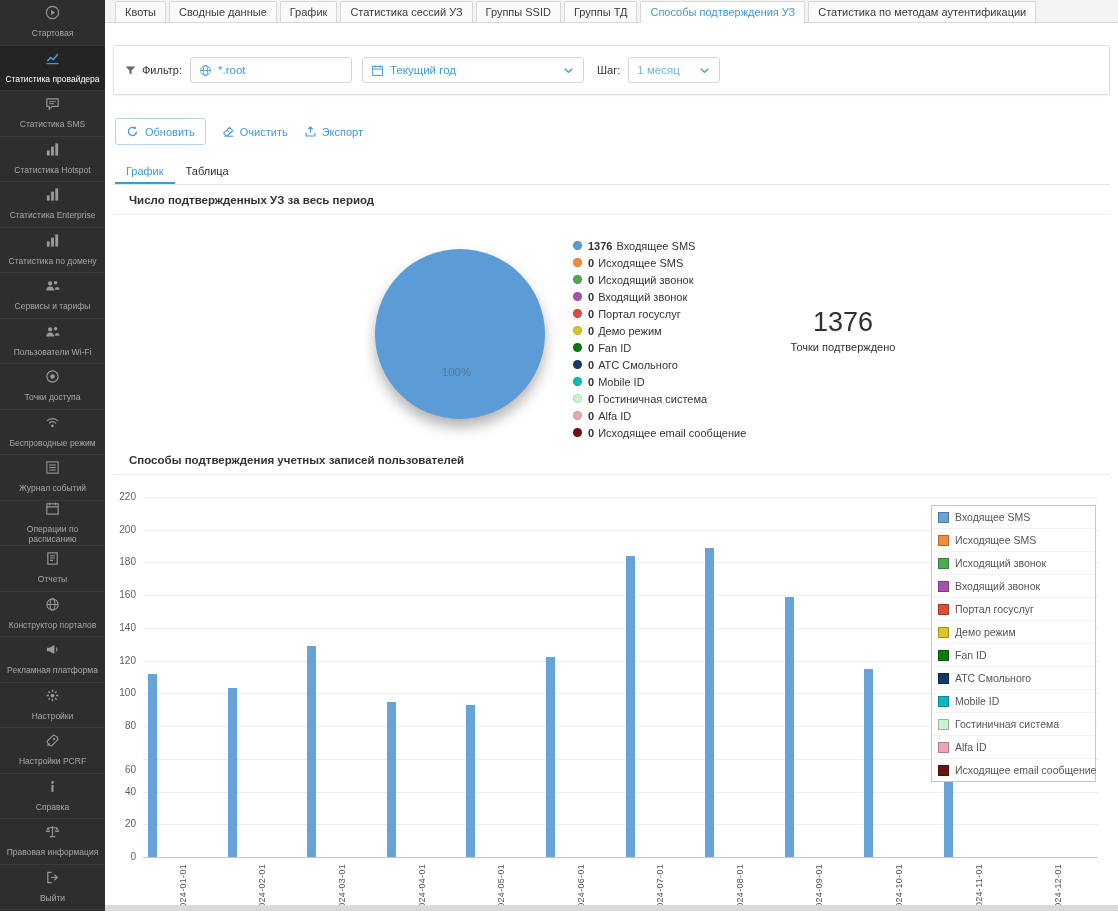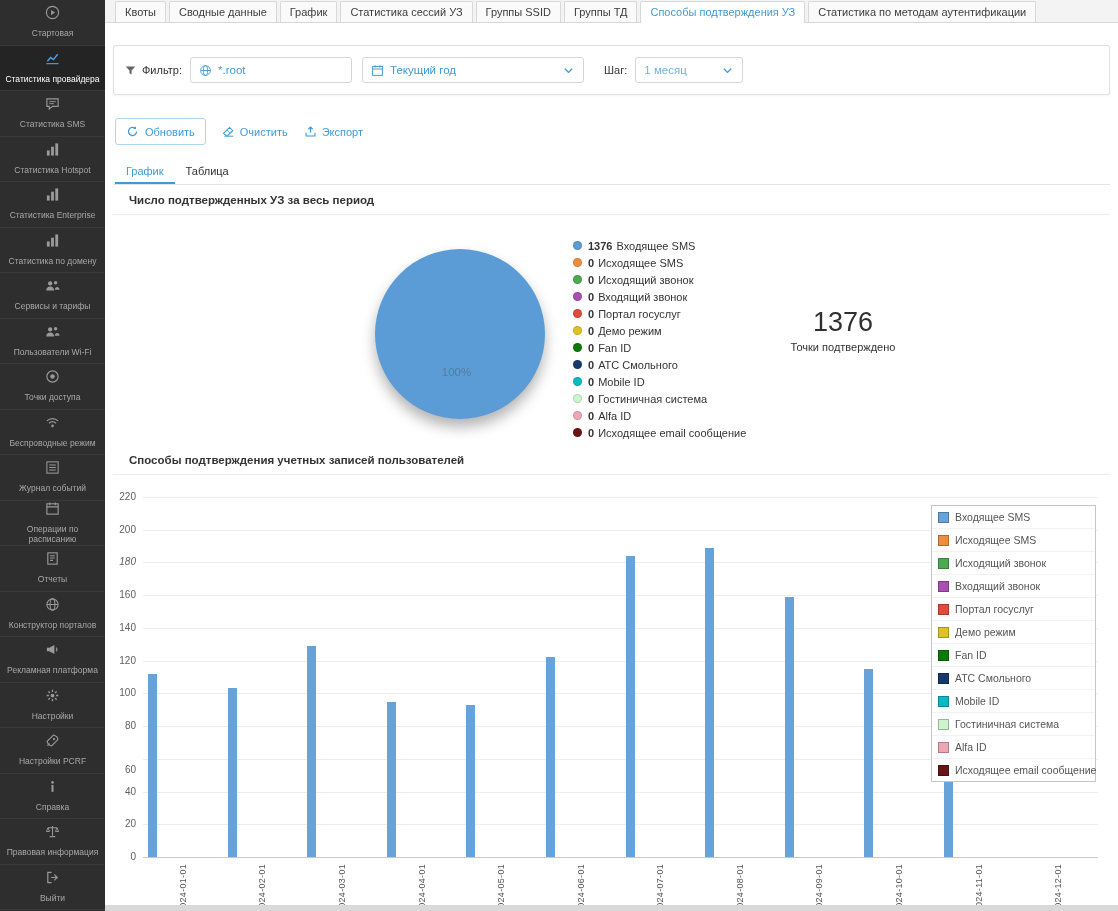--- a/index.html
+++ b/index.html
@@ -23,25 +23,25 @@
   .tab{border:1px solid #d8d8d8;border-bottom:none;background:#fafafa;padding:4px 9px;margin-right:3px;font-size:11px;color:#3c3c3c;cursor:pointer;white-space:nowrap;border-radius:2px 2px 0 0}
   .tab.active{background:#fff;color:#3d9bd4;margin-bottom:-1px;padding-bottom:5px}
   .content{padding:0 8px;flex:1;position:relative}
 
   
   .filter-panel{margin-top:22px;border:1px solid #e0e0e0;border-radius:2px;height:50px;display:flex;align-items:center;padding:0 10px;background:#fff;box-shadow:0 1px 2px rgba(0,0,0,0.05)}
   .icn svg{width:13px;height:13px;display:block}
   .icn{color:#666;flex:none}
   .icn.blue{color:#3d9bd4}
   .flabel{color:#333;margin:0 8px 0 5px}
-  .flabel.step{margin-left:20px}
+  .flabel.step{margin-left:13px}
   .input-box{width:162px;height:26px;border:1px solid #d5d5d5;border-radius:3px;display:flex;align-items:center;gap:6px;padding:0 8px;margin-right:10px;cursor:text;background:#fff}
   .select-box{height:26px;border:1px solid #d5d5d5;border-radius:3px;display:flex;align-items:center;gap:6px;padding:0 8px;cursor:pointer;background:#fff}
   .select-box.wide{width:222px}
-  .select-box.narrow{width:108px}
+  .select-box.narrow{width:92px}
   .select-box .chev{margin-left:auto}
   .blue-text{color:#3d9bd4;font-size:11.5px;white-space:nowrap}
   .blue-text.light{color:#6fb3e0}
 
   
   .actions{margin-top:23px;display:flex;align-items:center;gap:16px;padding-left:2px}
   button{font:inherit;background:none;border:none;cursor:pointer}
   .btn-refresh{display:flex;align-items:center;gap:6px;border:1px solid #aed6f1;border-radius:3px;height:27px;padding:0 10px;color:#3d9bd4;background:#fff}
   .link-btn{display:flex;align-items:center;gap:5px;color:#3d9bd4;padding:0}
 
@@ -460,21 +460,21 @@
           <div class="ytick" style="left: 0px; width: 23px; top: 241.091px;">80</div>
           <div class="grid" style="left: 30px; width: 955px; top: 214.364px;"></div>
           <div class="ytick" style="left: 0px; width: 23px; top: 208.364px;">100</div>
           <div class="grid" style="left: 30px; width: 955px; top: 181.636px;"></div>
           <div class="ytick" style="left: 0px; width: 23px; top: 175.636px;">120</div>
           <div class="grid" style="left: 30px; width: 955px; top: 148.909px;"></div>
           <div class="ytick" style="left: 0px; width: 23px; top: 142.909px;">140</div>
           <div class="grid" style="left: 30px; width: 955px; top: 116.182px;"></div>
           <div class="ytick" style="left: 0px; width: 23px; top: 110.182px;">160</div>
           <div class="grid" style="left: 30px; width: 955px; top: 83.4545px;"></div>
-          <div class="ytick" style="left: 0px; width: 23px; top: 77.4545px; font-style: italic;">180</div>
+          <div class="ytick" style="left: 0px; width: 23px; top: 77.4545px;">180</div>
           <div class="grid" style="left: 30px; width: 955px; top: 50.7273px;"></div>
           <div class="ytick" style="left: 0px; width: 23px; top: 44.7273px;">200</div>
           <div class="grid" style="left: 30px; width: 955px; top: 18px;"></div>
           <div class="ytick" style="left: 0px; width: 23px; top: 12px;">220</div>
           <div class="axisline" style="left: 30px; width: 955px; top: 378px;"></div>
           <div class="bar" style="left: 35px; top: 194.727px; width: 9px; height: 183.273px; background: rgb(103, 163, 217);"></div>
           <div class="xtick" style="left: 63.7917px; top: 385px;">2024-01-01</div>
           <div class="bar" style="left: 114.583px; top: 209.455px; width: 9px; height: 168.545px; background: rgb(103, 163, 217);"></div>
           <div class="xtick" style="left: 143.375px; top: 385px;">2024-02-01</div>
           <div class="bar" style="left: 194.167px; top: 166.909px; width: 9px; height: 211.091px; background: rgb(103, 163, 217);"></div>

